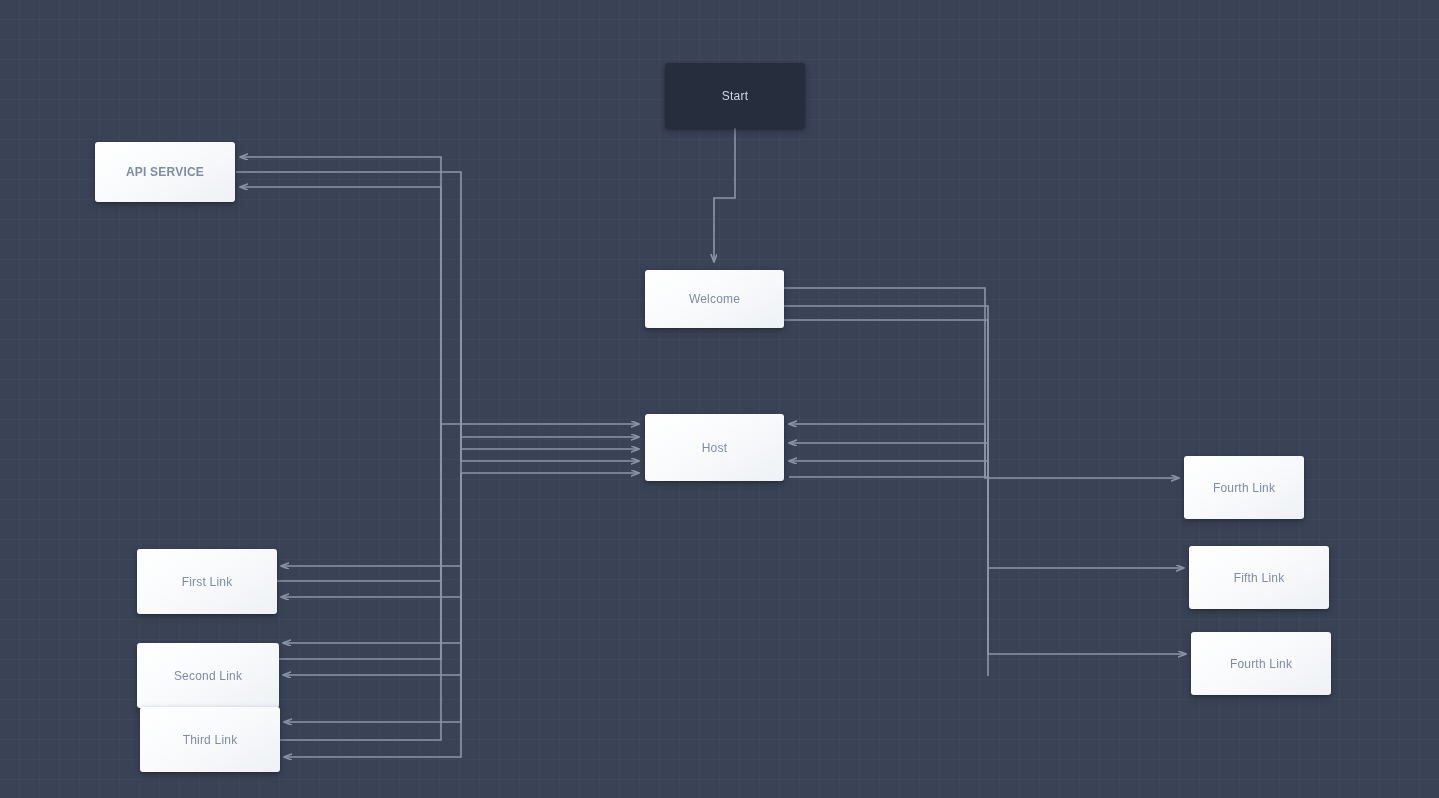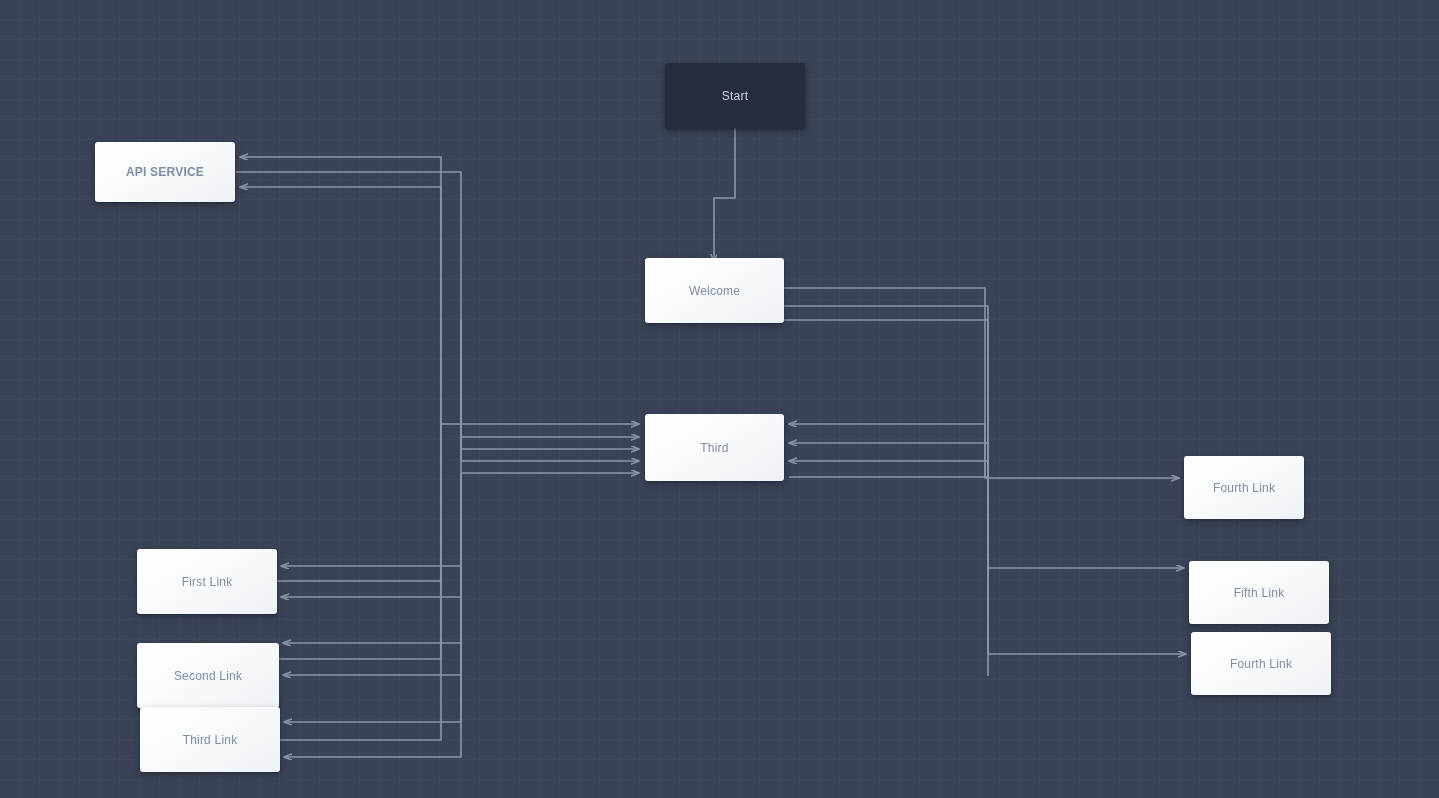--- a/index.html
+++ b/index.html
@@ -97,39 +97,39 @@
       </g>
   </svg>
 
   <div id="node-layer">
       <div class="node dark" style="left: 665px; top: 63px; width: 140px; height: 65px;">
         <span class="node-label">Start</span>
       </div>
       <div class="node light" style="left: 95px; top: 142px; width: 140px; height: 60px; font-weight: bold;">
         <span class="node-label">API SERVICE</span>
       </div>
-      <div class="node light" style="left: 645px; top: 258px; width: 139px; height: 65px;">
+      <div class="node light" style="left: 645px; top: 270px; width: 139px; height: 58px;">
         <span class="node-label">Welcome</span>
       </div>
       <div class="node light" style="left: 645px; top: 414px; width: 139px; height: 67px;">
-        <span class="node-label">Third</span>
+        <span class="node-label">Host</span>
       </div>
       <div class="node light" style="left: 137px; top: 549px; width: 140px; height: 65px;">
         <span class="node-label">First Link</span>
       </div>
       <div class="node light" style="left: 137px; top: 627px; width: 142px; height: 65px; margin-top: 16px;">
         <span class="node-label">Second Link</span>
       </div>
       <div class="node light" style="left: 140px; top: 707px; width: 140px; height: 65px;">
         <span class="node-label">Third Link</span>
       </div>
       <div class="node light" style="left: 1184px; top: 456px; width: 120px; height: 63px;">
         <span class="node-label">Fourth Link</span>
       </div>
-      <div class="node light" style="left: 1189px; top: 546px; width: 140px; height: 63px; margin-top: 15px;">
+      <div class="node light" style="left: 1189px; top: 546px; width: 140px; height: 63px;">
         <span class="node-label">Fifth Link</span>
       </div>
       <div class="node light" style="left: 1191px; top: 632px; width: 140px; height: 63px;">
         <span class="node-label">Fourth Link</span>
       </div>
     </div>
 
 </div>
 
 </body></html>

